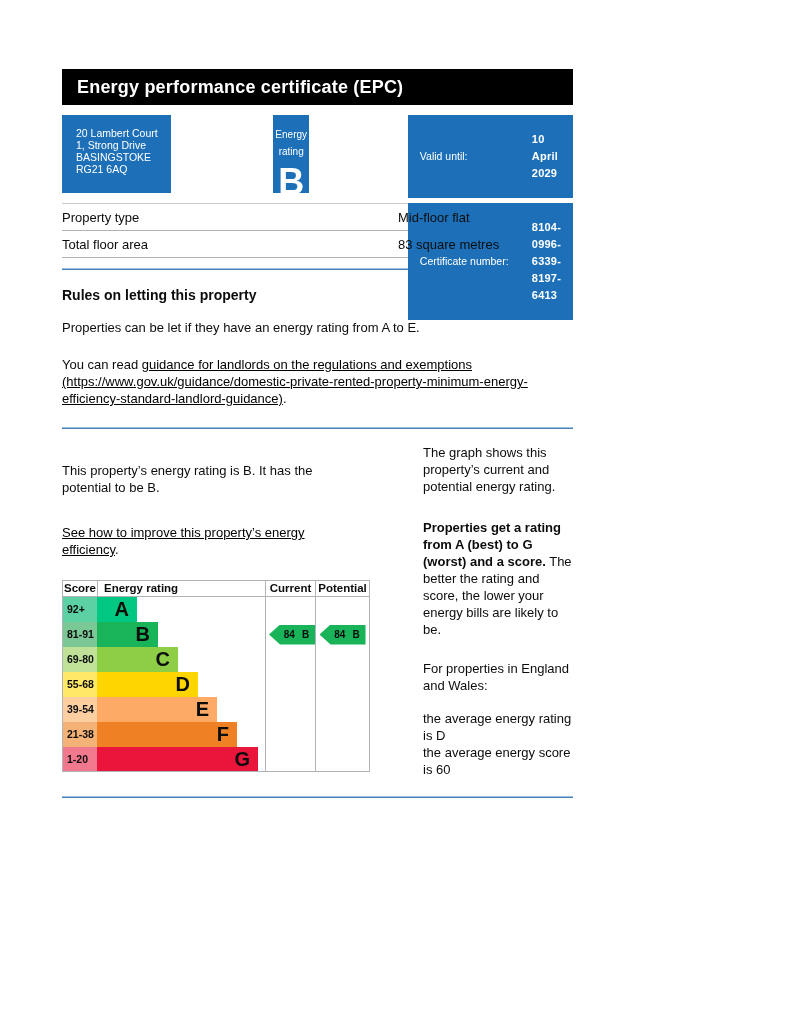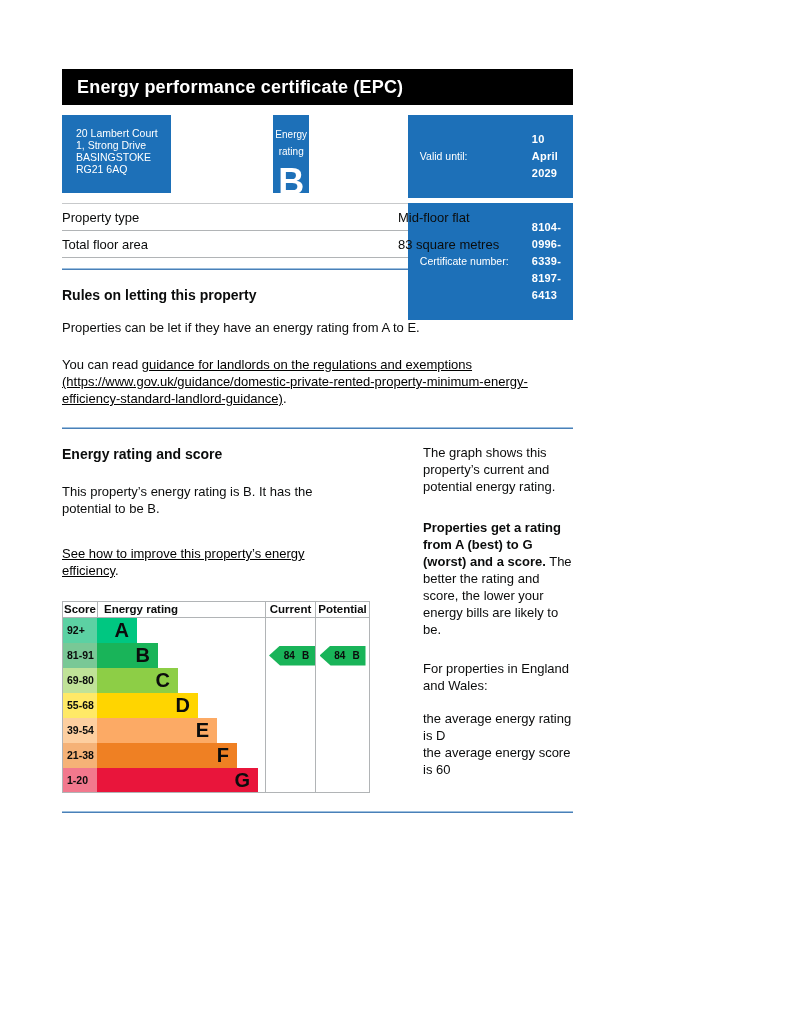--- a/index.html
+++ b/index.html
@@ -123,21 +123,20 @@
   <section class="rules-section">
     <h2>Rules on letting this property</h2>
     <p class="p1">Properties can be let if they have an energy rating from A to E.</p>
     <p class="p2"><span>You can read </span><a class="doc-link">guidance for landlords on the regulations and exemptions (https://www.gov.uk/guidance/domestic-private-rented-property-minimum-energy-efficiency-standard-landlord-guidance)</a><span>.</span></p>
   </section>
 
   <div class="blue-rule rule-2"></div>
 
   <section class="rating-score">
     <div class="col-left">
-      <h2>Energy rating and score</h2>
       <p class="para">This property’s energy rating is B. It has the potential to be B.</p>
       <p class="link-para"><a class="doc-link">See how to improve this property’s energy efficiency</a><span>.</span></p>
 
       <div class="epc-chart">
         <div class="chart-header">
           <div class="hcell score-h">Score</div>
           <div class="hcell rating-h">Energy rating</div>
           <div class="hcell current-h">Current</div>
           <div class="hcell potential-h">Potential</div>
         </div>

